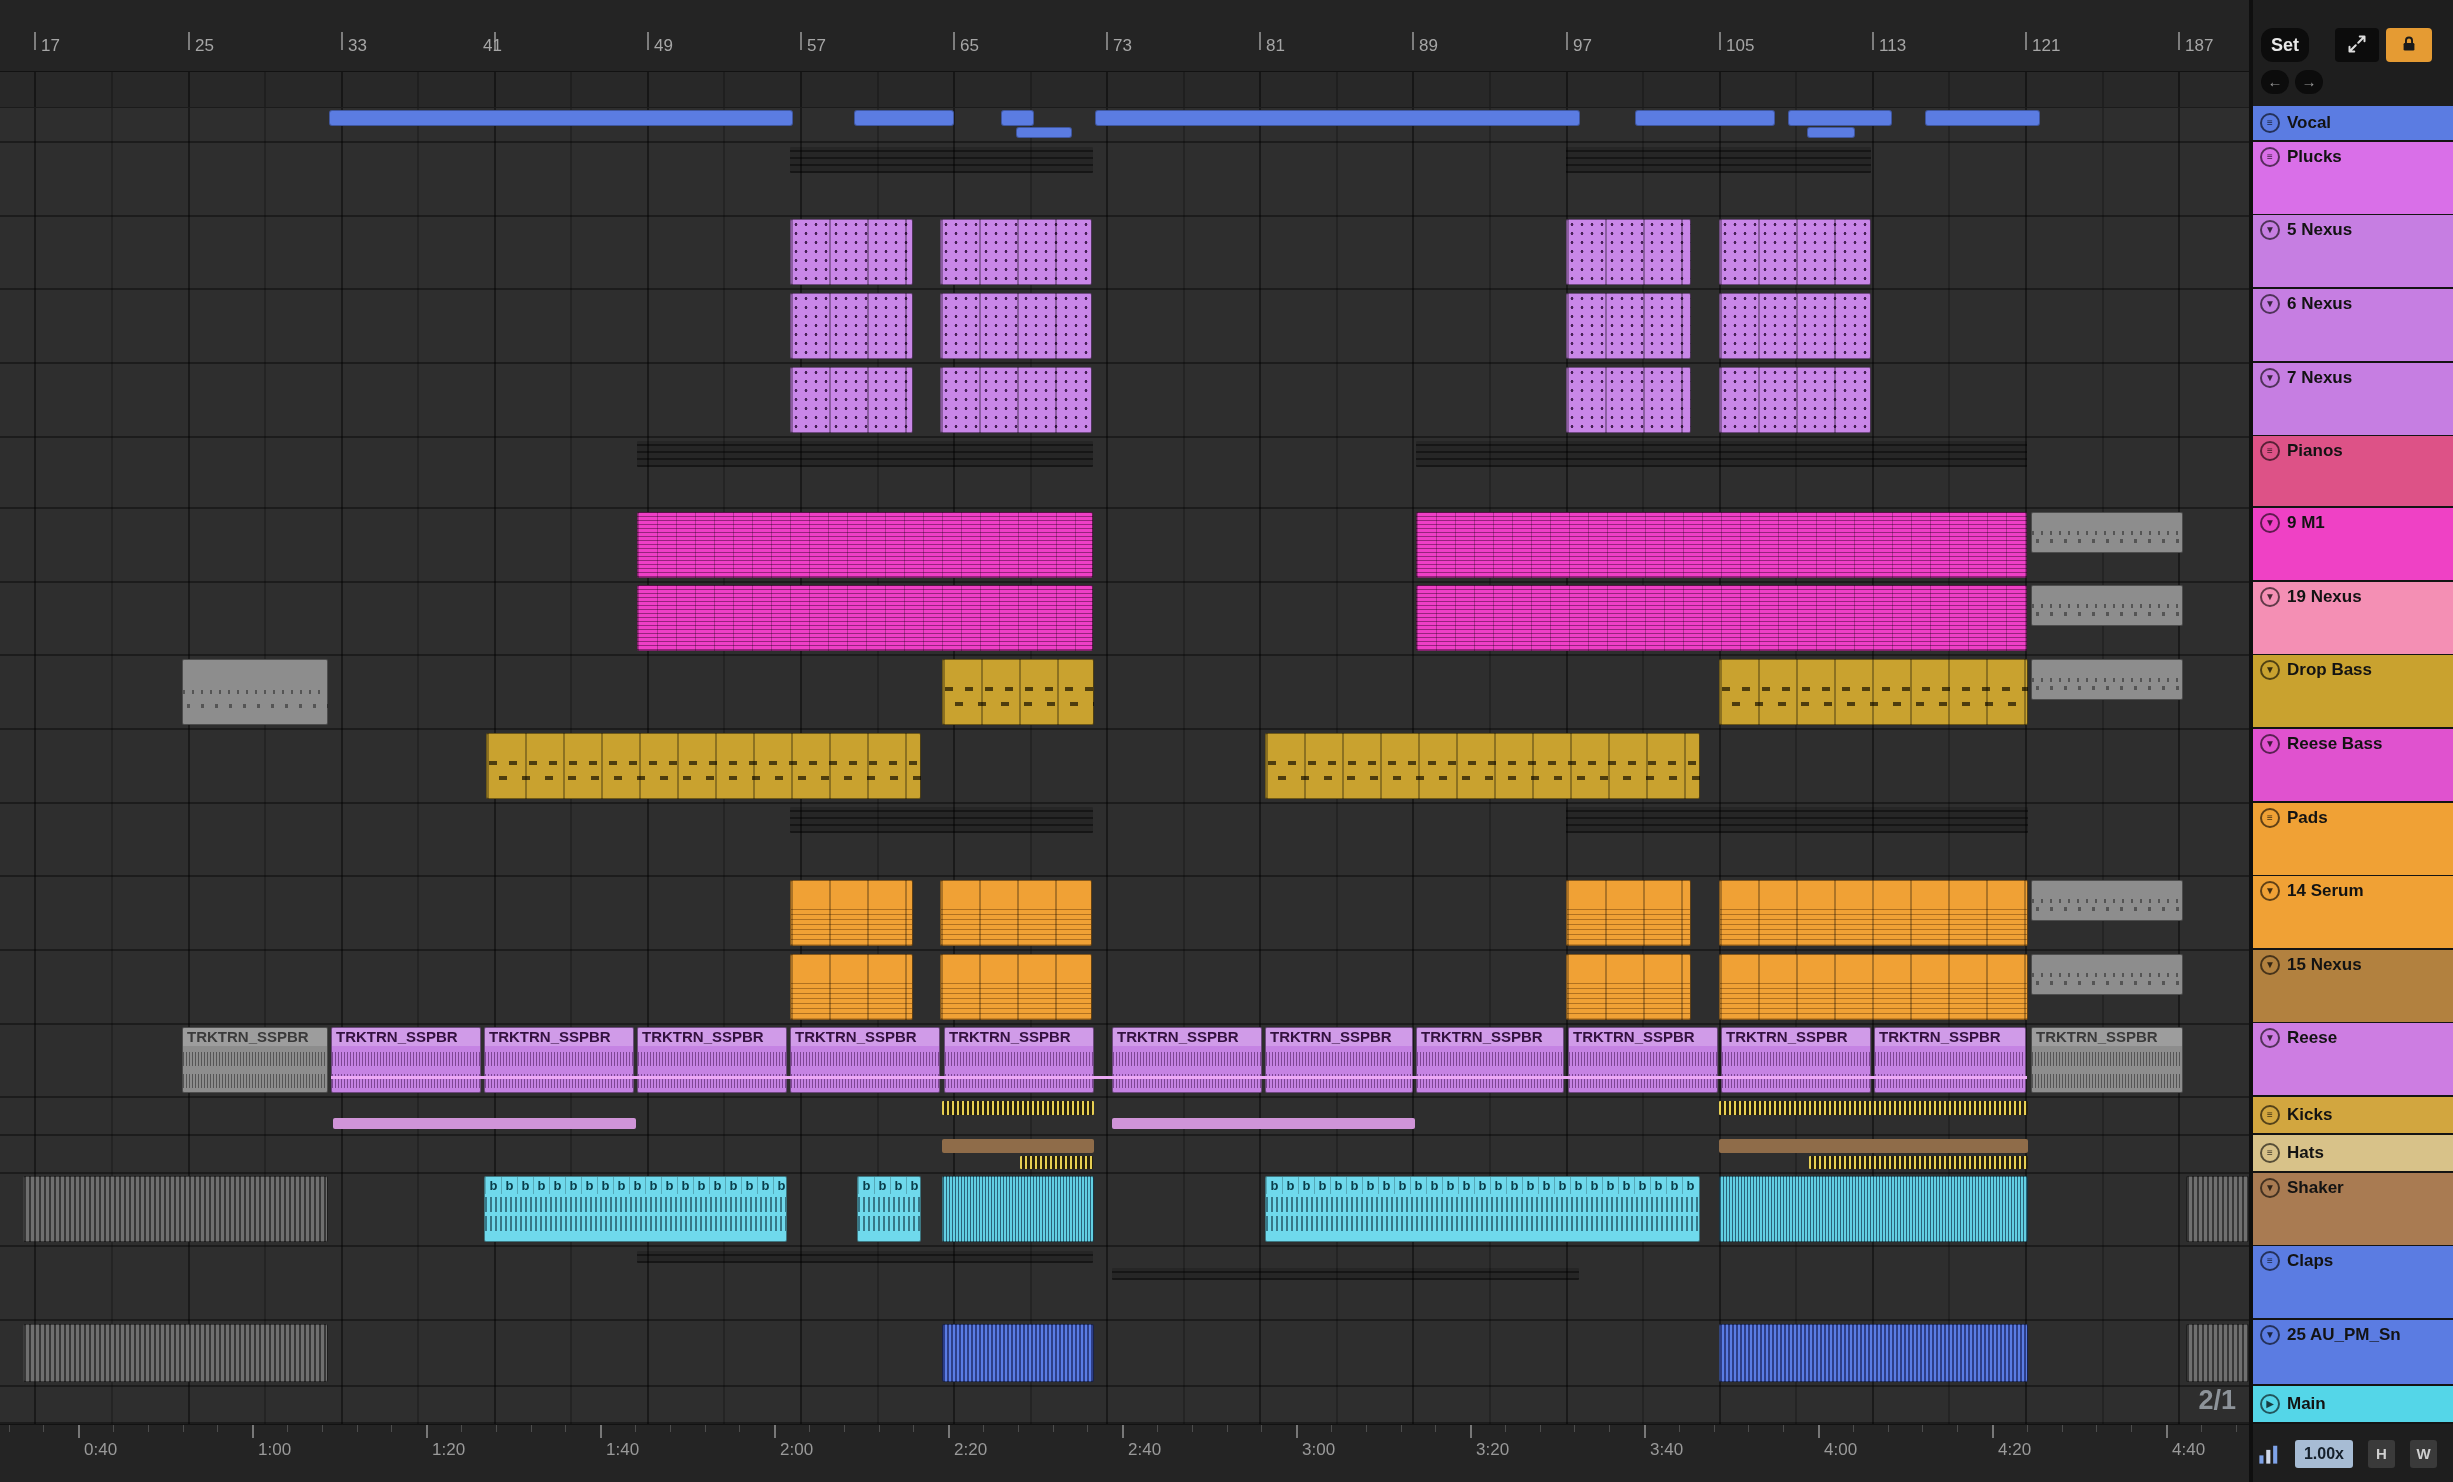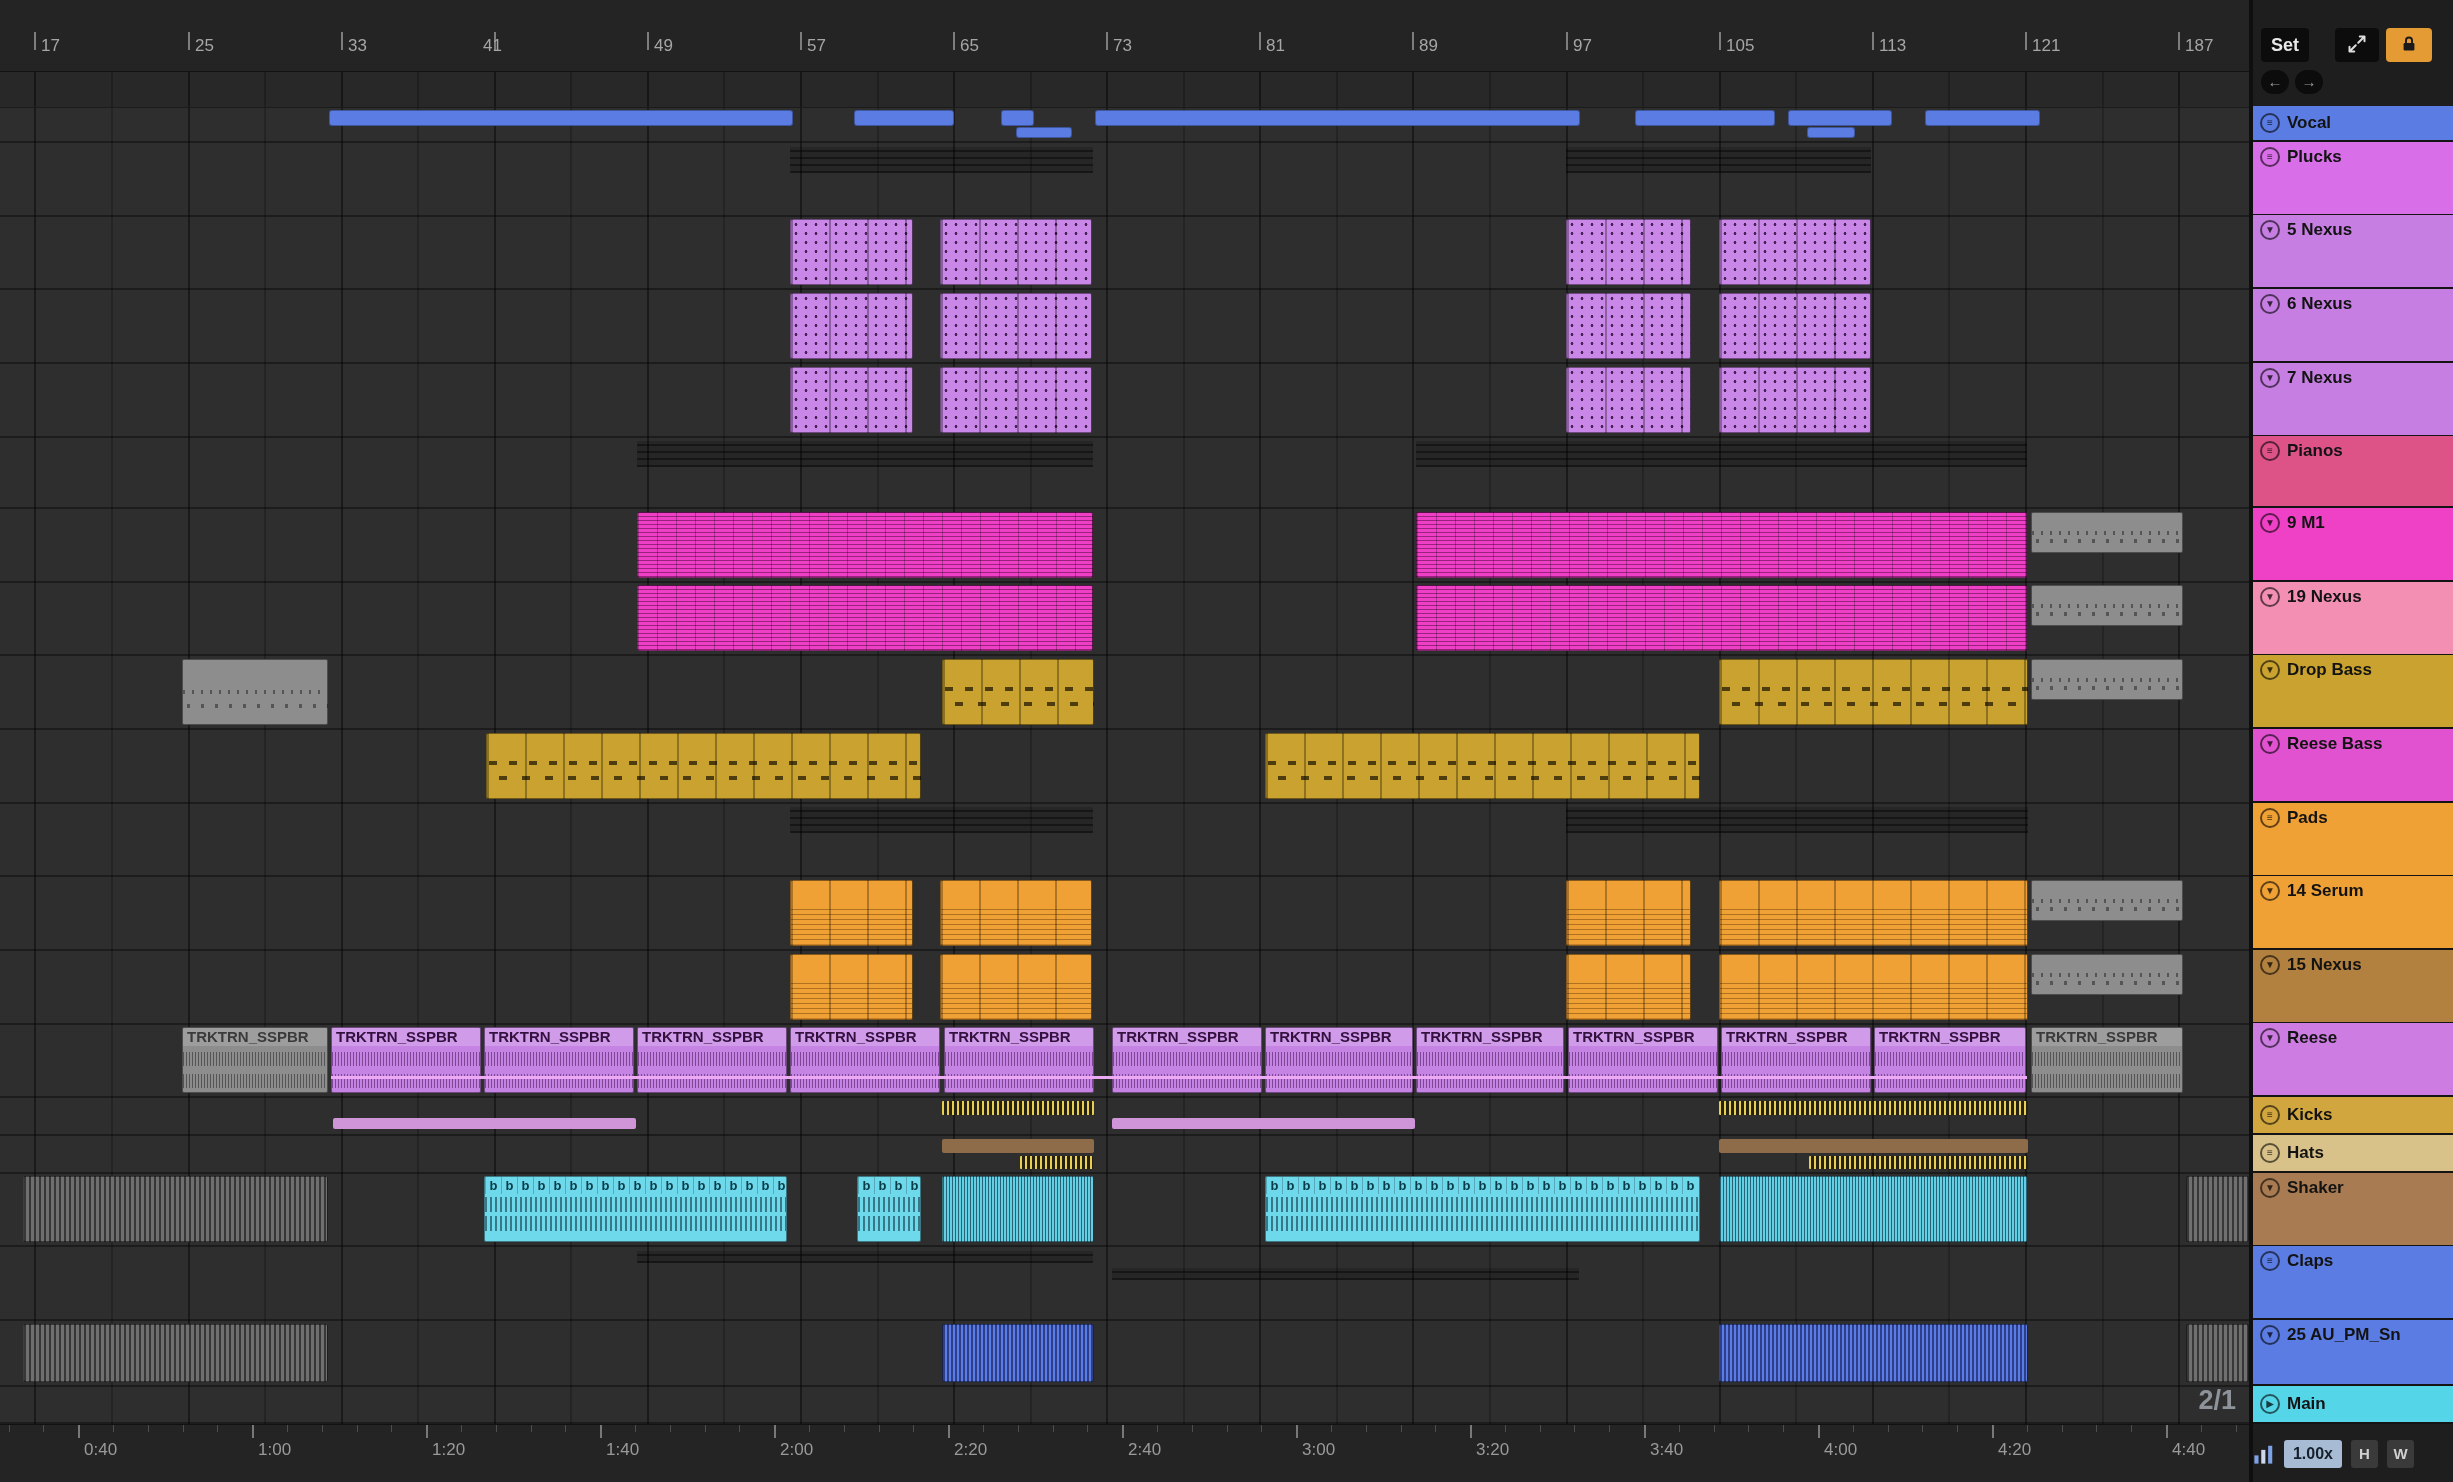--- a/index.html
+++ b/index.html
@@ -82,35 +82,35 @@
   .ticks-gold{background-color:#26200e;
         background-image:repeating-linear-gradient(90deg, #e7cf52 0 2px, transparent 2px 5px);
         border:none;border-radius:1px;}
   .strip-pink{background:#d094d8;border:none;}
   .strip-brown{background:#8f6c49;border:none;}
 
   
   #vdivider{position:absolute;left:2249px;top:0;width:4px;height:1483px;background:#0f0f0f;z-index:7;}
   #panel-top{position:absolute;left:2253px;top:0;width:201px;height:106px;background:#1e1e1e;z-index:6;}
   #set-btn{position:absolute;left:8px;top:28px;width:48px;height:34px;background:#0c0c0c;color:#e8e8e8;
-        font-size:18px;font-weight:bold;border:none;border-radius:4px;font-family:inherit;}
+        font-size:18px;font-weight:bold;border:none;border-radius:12px;font-family:inherit;}
   #expand-btn{position:absolute;left:82px;top:28px;width:44px;height:34px;background:#0c0c0c;border:none;border-radius:4px;}
   #lock-btn{position:absolute;left:133px;top:28px;width:46px;height:34px;background:#e59b33;border:none;border-radius:4px;}
   #nav-row{position:absolute;left:8px;top:70px;display:flex;gap:6px;}
   .navbtn{width:28px;height:24px;background:#0c0c0c;color:#9a9a9a;border:none;border-radius:12px;
         font-size:15px;line-height:22px;padding:0;font-family:inherit;}
   #headers{position:absolute;left:2253px;top:106px;width:201px;height:1317px;background:#1e1e1e;z-index:6;}
   .hdr{position:absolute;left:0;width:201px;box-sizing:border-box;border-bottom:2px solid #141414;
         display:flex;gap:7px;padding:5px 7px;align-items:flex-start;}
   .hdr.center{align-items:center;padding-top:0;padding-bottom:0;}
   .ticon{width:20px;height:20px;border-radius:50%;border:2px solid rgba(0,0,0,.6);color:rgba(0,0,0,.72);
         font-size:10px;line-height:16px;text-align:center;box-sizing:border-box;flex:none;}
   .tname{font-size:17px;font-weight:bold;color:#131313;white-space:nowrap;overflow:hidden;}
   #panel-bottom{position:absolute;left:2253px;top:1424px;width:201px;height:59px;background:#1e1e1e;
-        display:flex;align-items:center;gap:9px;box-sizing:border-box;z-index:6;}
+        display:flex;align-items:center;gap:15px;padding-left:5px;box-sizing:border-box;z-index:6;}
   #zoom-box{width:58px;height:28px;background:#a7bcd4;color:#15202b;font-size:16px;font-weight:bold;
         text-align:center;line-height:28px;border-radius:3px;}
   .hw{width:27px;height:28px;background:#3a3a3a;color:#cfcfcf;border:none;border-radius:3px;
         font-size:15px;font-weight:bold;font-family:inherit;}
   #meter-icon{width:22px;height:22px;display:inline-block;}
 </style>
 </head>
 <body>
 
 <div id="root">

